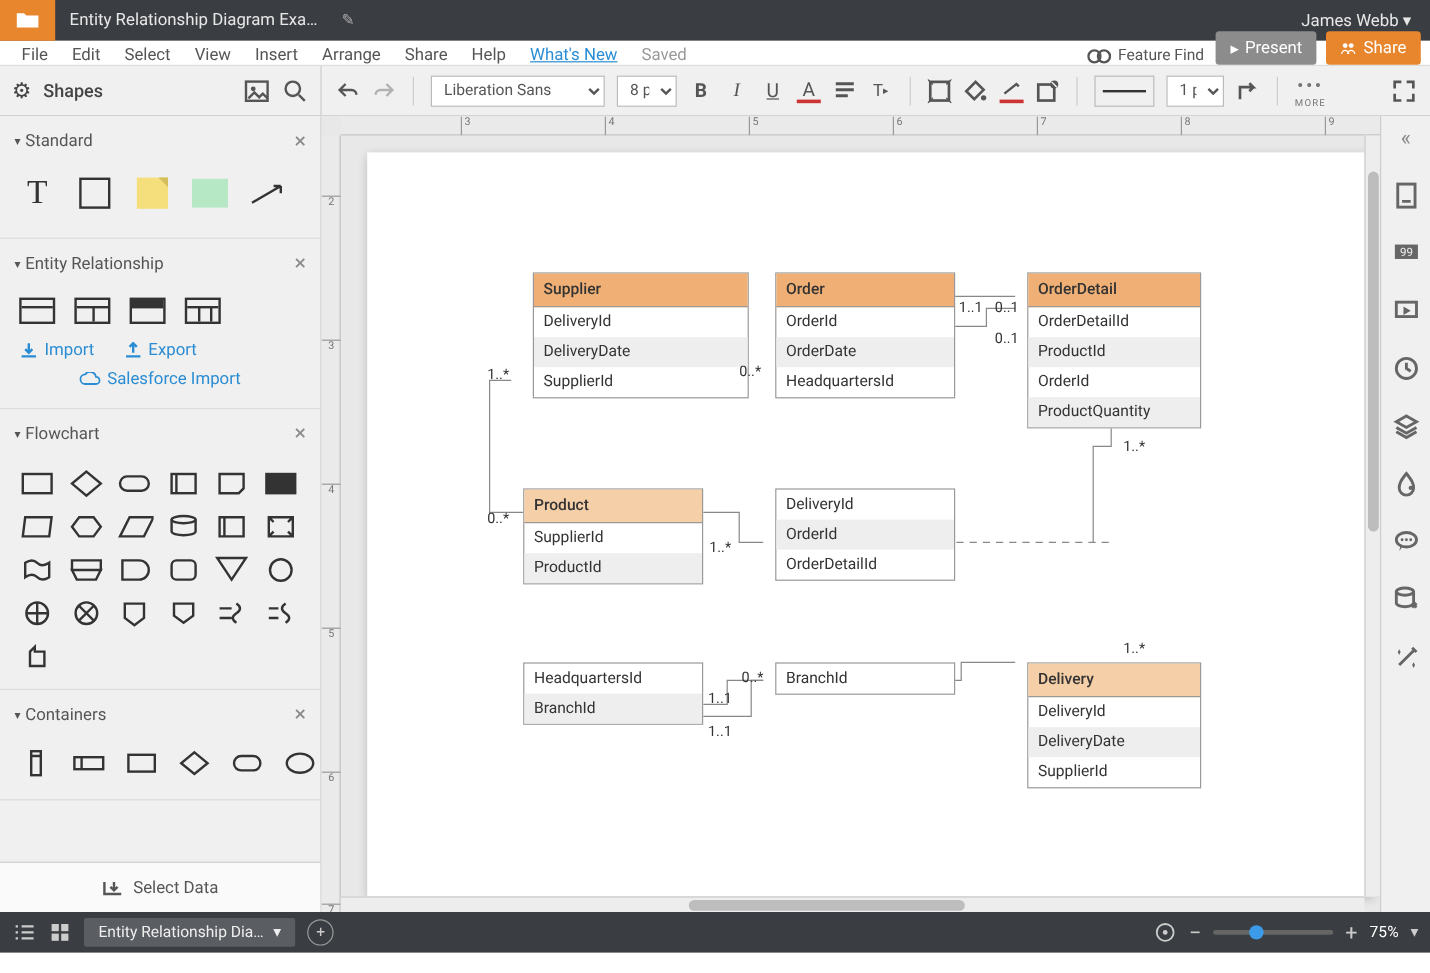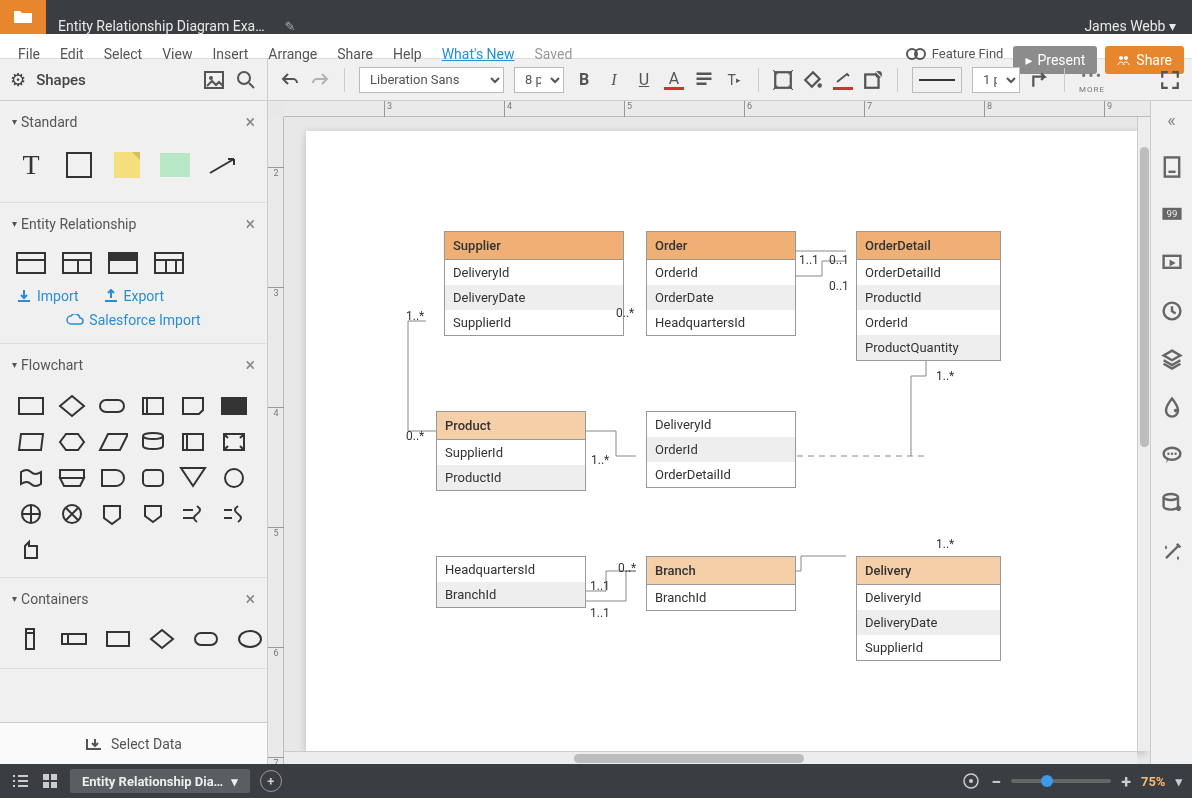--- a/index.html
+++ b/index.html
@@ -1,23 +1,23 @@
 <!DOCTYPE html>
 <html><head>
 <meta charset="utf-8">
 <style>
 *{box-sizing:border-box;margin:0;padding:0;font-family:-apple-system,BlinkMacSystemFont,"Segoe UI",Roboto,Arial,sans-serif;}
 body{background:#fff;overflow:hidden;font-size:13px;color:#333;}
-.topbar{height:34px;background:#3a3d41;display:flex;align-items:flex-end;color:#e8e8e8;}
+.topbar{height:34px;background:#3a3d41;display:flex;align-items:center;color:#e8e8e8;}
 .topbar .folder{width:46px;height:34px;background:#e8862e;display:flex;align-items:center;justify-content:center;}
 .topbar .title{padding:0 12px;font-size:14px;}
 .topbar .pencil{color:#aaa;margin-left:8px;}
 .topbar .spacer{flex:1;}
 .topbar .user{padding:0 16px;font-size:14px;}
-.menubar{height:21px;background:#fff;border-bottom:1px solid #ddd;display:flex;align-items:flex-start;padding:12px 8px;}
+.menubar{height:21px;background:#fff;border-bottom:1px solid #ddd;display:flex;align-items:flex-end;padding:0 8px;}
 .menubar .mitem{padding:0 10px;color:#555;cursor:pointer;font-size:14px;}
 .menubar .mitem.link{color:#2a8dd4;text-decoration:underline;}
 .menubar .mitem.saved{color:#999;}
 .menubar .spacer{flex:1;}
 .menubar .ff{display:flex;align-items:center;gap:6px;color:#555;margin-right:10px;}
 .menubar .btn{height:28px;padding:0 12px;border-radius:3px;display:flex;align-items:center;gap:5px;color:#fff;font-size:14px;cursor:pointer;}
 .menubar .btn.present{background:#8c8c8c;}
 .menubar .btn.share{background:#e8862e;margin-left:8px;}
 .toolbar{height:42px;background:#f0f0f0;border-bottom:1px solid #ccc;display:flex;align-items:center;}
 .toolbar .left{width:268px;display:flex;align-items:center;padding:0 10px;gap:10px;border-right:1px solid #ccc;height:100%;}
@@ -76,28 +76,28 @@
 .entity{position:absolute;border:1px solid #999;background:#fff;font-size:13px;}
 .entity .ehead{padding:6px 8px;border-bottom:1px solid #999;font-weight:500;}
 .entity .erow{padding:5px 8px;}
 .entity .erow.alt{background:#eee;}
 .rel-label{position:absolute;font-size:12px;color:#333;}
 .connections{position:absolute;top:0;left:0;width:100%;height:100%;pointer-events:none;}
 .connections path{stroke:#888;stroke-width:1;fill:none;}
 .rsidebar{width:42px;background:#f0f0f0;border-left:1px solid #ccc;display:flex;flex-direction:column;align-items:center;padding-top:6px;gap:24px;}
 .rsidebar .ricn{width:24px;height:24px;color:#666;display:flex;align-items:center;justify-content:center;}
 .rsidebar .chev{font-size:18px;color:#888;}
-.bottombar{height:34px;background:#3a3d41;display:flex;align-items:center;color:#ccc;padding:0 10px;gap:10px;font-weight:bold;}
+.bottombar{height:34px;background:#3a3d41;display:flex;align-items:center;color:#ccc;padding:0 10px;gap:10px;}
 .bottombar .bicn{width:20px;height:20px;}
 .bottombar .tab{background:#5a5d61;height:24px;padding:0 12px;display:flex;align-items:center;gap:8px;border-radius:2px;color:#eee;}
 .bottombar .add{width:22px;height:22px;border:1.5px solid #999;border-radius:50%;display:flex;align-items:center;justify-content:center;color:#ccc;}
 .bottombar .sp{flex:1;}
 .bottombar .slider{width:100px;height:4px;background:#666;border-radius:2px;position:relative;}
 .bottombar .slider .thumb{position:absolute;left:30px;top:-4px;width:12px;height:12px;background:#3b9be8;border-radius:50%;}
-.bottombar .zoom{color:#fdba74;font-size:13px;}
+.bottombar .zoom{color:#ffffff;font-size:13px;}
 .scrollbar-track-v{position:absolute;top:16px;right:0;width:13px;bottom:13px;background:#ededed;border-left:1px solid #ccc;}
 .scrollbar-thumb-v{position:absolute;top:30px;width:9px;left:2px;height:300px;background:#bdbdbd;border-radius:5px;}
 .scrollbar-track-h{position:absolute;bottom:0;left:16px;right:13px;height:13px;background:#ededed;border-top:1px solid #ccc;}
 .scrollbar-thumb-h{position:absolute;left:290px;height:9px;top:2px;width:230px;background:#bdbdbd;border-radius:5px;}
 </style>
 </head>
 <body>
 
 <div class="topbar">
   <div class="folder">
@@ -553,21 +553,20 @@
         </div>
 
         <div class="entity" style="left:130px;top:425px;width:150px">
           <div class="erow">HeadquartersId</div>
           <div class="erow alt">BranchId</div>
         </div>
         <div class="rel-label" style="left:284px;top:448px">1..1</div>
         <div class="rel-label" style="left:284px;top:475px">1..1</div>
 
         <div class="entity" style="left:340px;top:425px;width:150px">
-          <div class="ehead" style="background:#f5cfa8">Branch</div>
           <div class="erow">BranchId</div>
         </div>
         <div class="rel-label" style="left:312px;top:430px">0..*</div>
 
         <div class="entity" style="left:550px;top:425px;width:145px">
           <div class="ehead" style="background:#f5cfa8">Delivery</div>
           <div class="erow">DeliveryId</div>
           <div class="erow alt">DeliveryDate</div>
           <div class="erow">SupplierId</div>
         </div>

